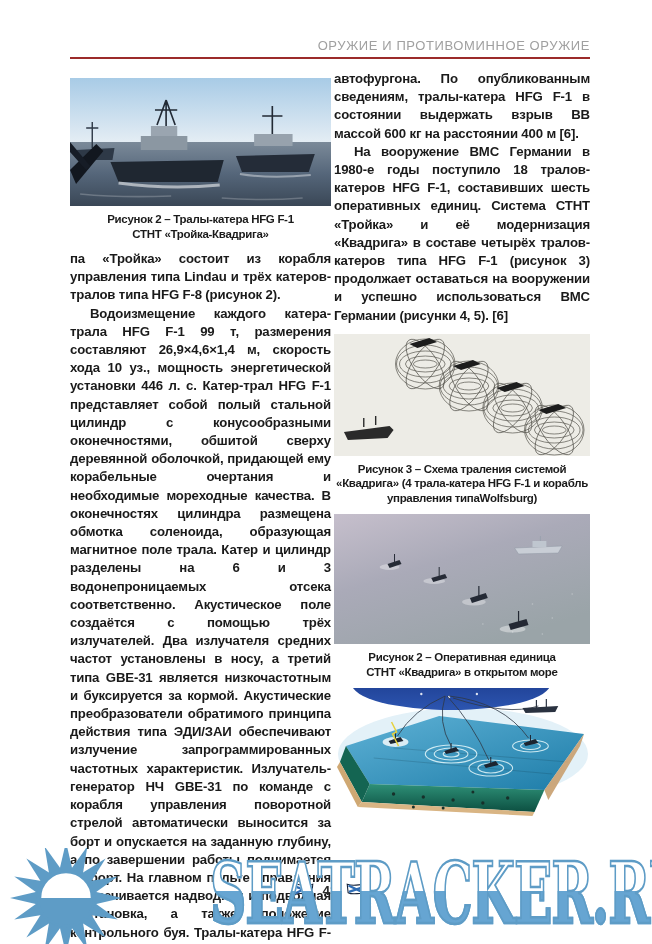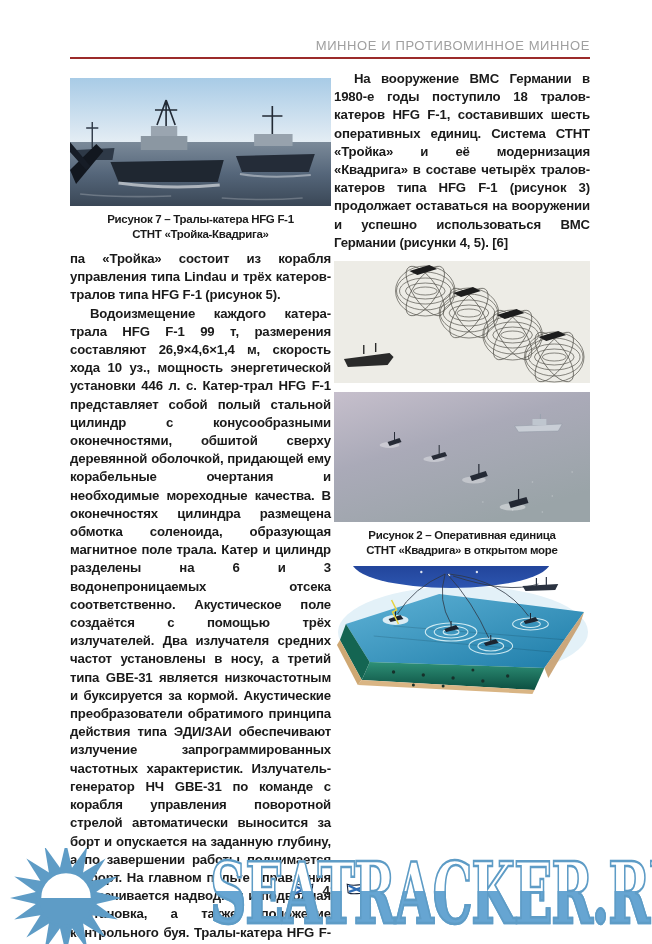--- a/index.html
+++ b/index.html
@@ -49,21 +49,21 @@
     -webkit-background-clip:text; background-clip:text; color:transparent;
     -webkit-text-stroke:2.5px #5e9cc6;
   }
   .wm-sun{position:absolute; left:2px; top:848px;}
 </style>
 </head>
 <body>
 
 <div class="page">
 
-  <div class="header-title">МИННОЕ И ПРОТИВОМИННОЕ МИННОЕ</div>
+  <div class="header-title">ОРУЖИЕ И ПРОТИВОМИННОЕ ОРУЖИЕ</div>
   <div class="header-rule"></div>
 
   <div class="col col-left">
     <figure>
       <div class="figure-box">
         <svg width="261" height="128" viewBox="0 0 258 128" preserveAspectRatio="none">
           <defs>
             <linearGradient id="sky2" x1="0" y1="0" x2="0" y2="1">
               <stop offset="0" stop-color="#a8cbe6"></stop>
                 <stop offset="1" stop-color="#e4edf4"></stop>
@@ -90,28 +90,29 @@
           <path d="M200,28 L200,56 M190,38 L210,38" stroke="#222a35" stroke-width="1.6" fill="none"></path>
 
           <path d="M0,92 L26,66 L33,73 L6,106 Z" fill="#12171f"></path>
           <path d="M0,64 L20,88 L16,92 L0,74 Z" fill="#161c26"></path>
 
           <path d="M48,105 q50,7 100,2" stroke="rgba(255,255,255,0.55)" stroke-width="3" fill="none"></path>
           <path d="M168,96 q30,5 70,1" stroke="rgba(255,255,255,0.4)" stroke-width="2" fill="none"></path>
           <path d="M10,116 q40,4 90,2 M150,120 q40,3 80,0" stroke="rgba(255,255,255,0.22)" stroke-width="1.6" fill="none"></path>
         </svg>
       </div>
-      <figcaption>Рисунок 7 – Тралы-катера HFG F-1
+      <figcaption>Рисунок 2 – Тралы-катера HFG F-1
 СТНТ «Тройка-Квадрига»</figcaption>
     </figure>
-    <p class="body-text" lang="ru">па «Тройка» состоит из корабля управления типа Lindau и трёх катеров-тралов типа HFG F-1 (рисунок 5).</p>
+    <p class="body-text" lang="ru">па «Тройка» состоит из корабля управления типа Lindau и трёх катеров-тралов типа HFG F-8 (рисунок 2).</p>
     <p class="body-text indent" lang="ru">Водоизмещение каждого катера-трала HFG F-1 99 т, размерения составляют 26,9×4,6×1,4 м, скорость хода 10 уз., мощность энергетической установки 446 л. с. Катер-трал HFG F-1 представляет собой полый стальной цилиндр с конусообразными оконечностями, обшитой сверху деревянной оболочкой, придающей ему корабельные очертания и необходимые мореходные качества. В оконечностях цилиндра размещена обмотка соленоида, образующая магнитное поле трала. Катер и цилиндр разделены на 6 и 3 водонепроницаемых отсека соответственно. Акустическое поле создаётся с помощью трёх излучателей. Два излучателя средних частот установлены в носу, а третий типа GBE-31 является низкочастотным и буксируется за кормой. Акустические преобразователи обратимого принципа действия типа ЭДИ/ЗАИ обеспечивают излучение запрограммированных частотных характеристик. Излучатель-генератор НЧ GBE-31 по команде с корабля управления поворотной стрелой автоматически выносится за борт и опускается на заданную глубину, а по завершении работы поднимается на борт. На главном пульте управления высвечивается надводная и подводная обстановка, а также положение контрольного буя. Тралы-катера HFG F-1 также могут управляться с мобильного берегового поста на базе</p>
   </div>
 
   <div class="col col-right">
+    <p class="body-text" lang="ru">автофургона. По опубликованным сведениям, тралы-катера HFG F-1 в состоянии выдержать взрыв ВВ массой 600 кг на расстоянии 400 м [6].</p>
     <p class="body-text indent" lang="ru">На вооружение ВМС Германии в 1980-е годы поступило 18 тралов-катеров HFG F-1, составивших шесть оперативных единиц. Система СТНТ «Тройка» и её модернизация «Квадрига» в составе четырёх тралов-катеров типа HFG F-1 (рисунок 3) продолжает оставаться на вооружении и успешно использоваться ВМС Германии (рисунки 4, 5). [6]</p>
 
     <figure>
       <div class="figure-box">
         <svg width="256" height="122" viewBox="0 0 258 122" preserveAspectRatio="none">
           <rect width="258" height="122" fill="#edece6"></rect>
           <defs>
             <g id="sph" stroke="#55534d" stroke-width="0.7" fill="none">
               <ellipse rx="30" ry="25"></ellipse>
               <ellipse rx="29" ry="19"></ellipse>
@@ -126,20 +127,23 @@
           <use href="#sph" transform="translate(92,30)"></use>
           <use href="#sph" transform="translate(136,52)"></use>
           <use href="#sph" transform="translate(180,74)"></use>
           <use href="#sph" transform="translate(222,96)"></use>
           <g transform="translate(36,98)">
             <path d="M-26,0 L20,-6 L24,-2 L18,6 L-22,8 Z" fill="#2a2a2a"></path>
             <path d="M-6,-14 L-6,-5 M6,-16 L6,-7" stroke="#2a2a2a" stroke-width="1.4"></path>
           </g>
         </svg>
       </div>
+      <figcaption>Рисунок 3 – Схема траления системой
+«Квадрига» (4 трала-катера HFG F-1 и корабль
+управления типаWolfsburg)</figcaption>
     </figure>
 
     <figure>
       <div class="figure-box">
         <svg width="256" height="130" viewBox="0 0 258 130" preserveAspectRatio="none">
           <defs>
             <linearGradient id="sea4" x1="0" y1="0" x2="0.6" y2="1">
               <stop offset="0" stop-color="#c6bfcc"></stop>
                 <stop offset="0.45" stop-color="#aaaab8"></stop>
                 <stop offset="1" stop-color="#9aa4a8"></stop>

